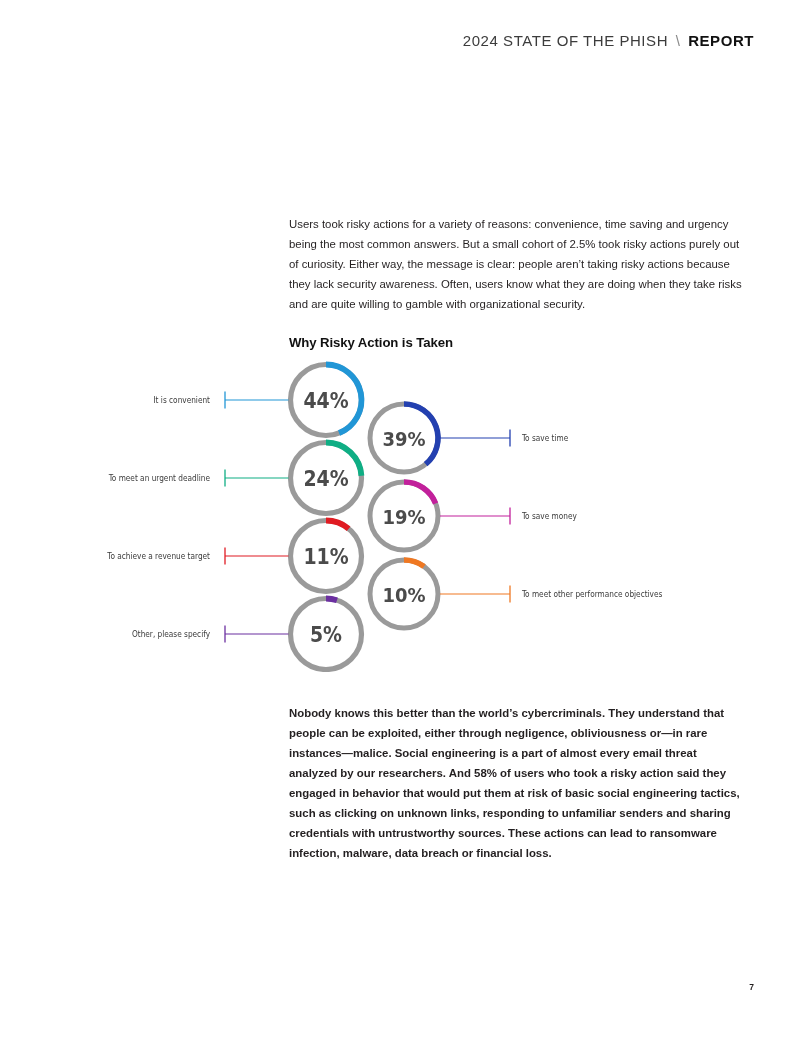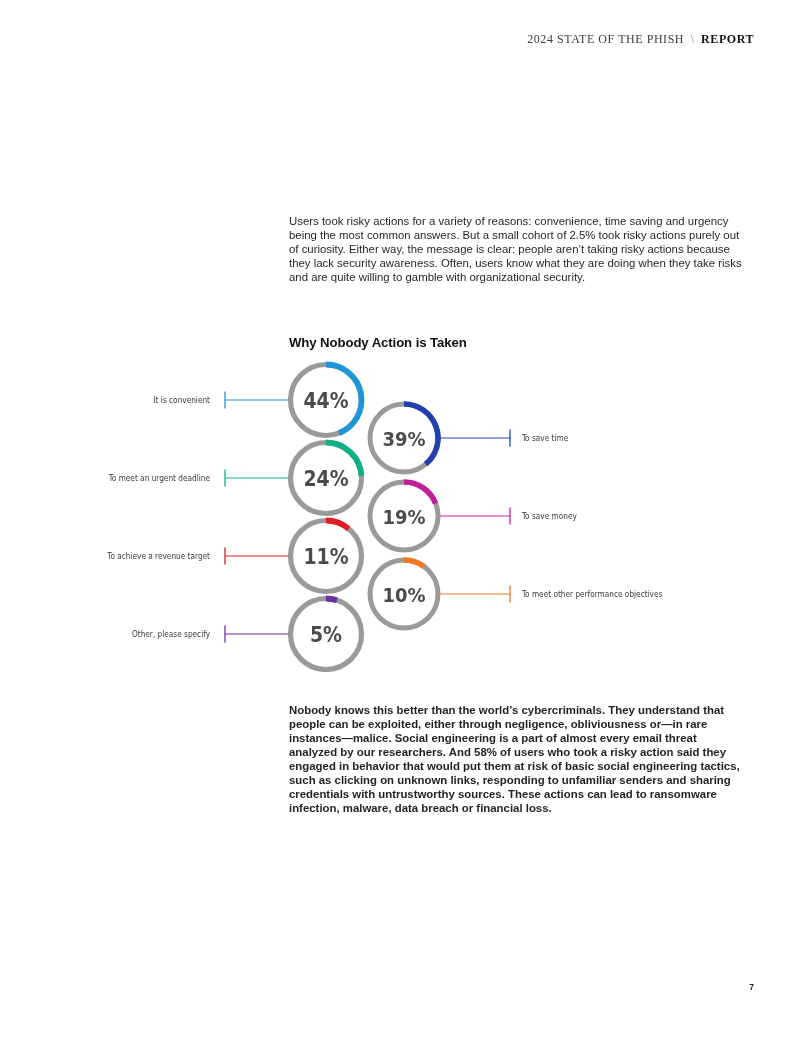--- a/index.html
+++ b/index.html
@@ -14,37 +14,36 @@
     font-family: "Liberation Sans", sans-serif;
     color: #231f20;
     overflow: hidden;
   }
 
   
   .page-header {
     position: absolute;
     top: 32px;
     right: 48px;
-    font-size: 12px;
+    font-size: 15px;
     letter-spacing: 0.55px;
     color: #3c3c3c;
     white-space: nowrap;
-    font-family: Liberation Serif, serif;
   }
   .page-header .hdr-title { font-weight: 400; }
   .page-header .hdr-sep { color: #8a8a8a; margin: 0 3px; }
   .page-header .hdr-kind { font-weight: 700; color: #111111; }
 
   
   .copy {
     position: absolute;
     left: 289px;
     width: 455px;
     font-size: 11.4px;
-    line-height: 14px;
+    line-height: 20px;
     color: #231f20;
     text-align: left;
   }
   .copy-top { top: 203px; }
   .copy-bottom { top: 692px; font-weight: bold; }
 
   
   .chart-title {
     position: absolute;
     left: 289px;
@@ -93,21 +92,21 @@
 <body>
 
 <div class="page-header">
   <span class="hdr-title">2024 STATE OF THE PHISH</span>
   <span class="hdr-sep">\</span>
   <span class="hdr-kind">REPORT</span>
 </div>
 
 <p class="copy copy-top">Users took risky actions for a variety of reasons: convenience, time saving and urgency being the most common answers. But a small cohort of 2.5% took risky actions purely out of curiosity. Either way, the message is clear: people aren’t taking risky actions because they lack security awareness. Often, users know what they are doing when they take risks and are quite willing to gamble with organizational security.</p>
 
-<h2 class="chart-title">Why Nobody Action is Taken</h2>
+<h2 class="chart-title">Why Risky Action is Taken</h2>
 
 <div class="chart">
   <svg id="donut-svg" width="802" height="320" viewBox="0 0 802 320">
       <g>
         <circle cx="326" cy="48" r="35.5" fill="none" stroke="#9a9a9a" stroke-width="5.2"></circle>
         <path d="M 326 12.5 A 35.5 35.5 0 0 1 339.0684216203061 81.00706524903292" fill="none" stroke="#2196d6" stroke-width="5.8" stroke-linecap="butt"></path>
         <text x="326" y="48.5" class="donut-value" font-size="21">44%</text>
         <line x1="225" y1="39.5" x2="225" y2="56.5" stroke="#2196d6" stroke-width="1.3"></line>
         <line x1="225" y1="48" x2="288.5" y2="48" stroke="#2196d6" stroke-width="1.1"></line>
         <text x="210" y="48" class="cat-label left">It is convenient</text>

